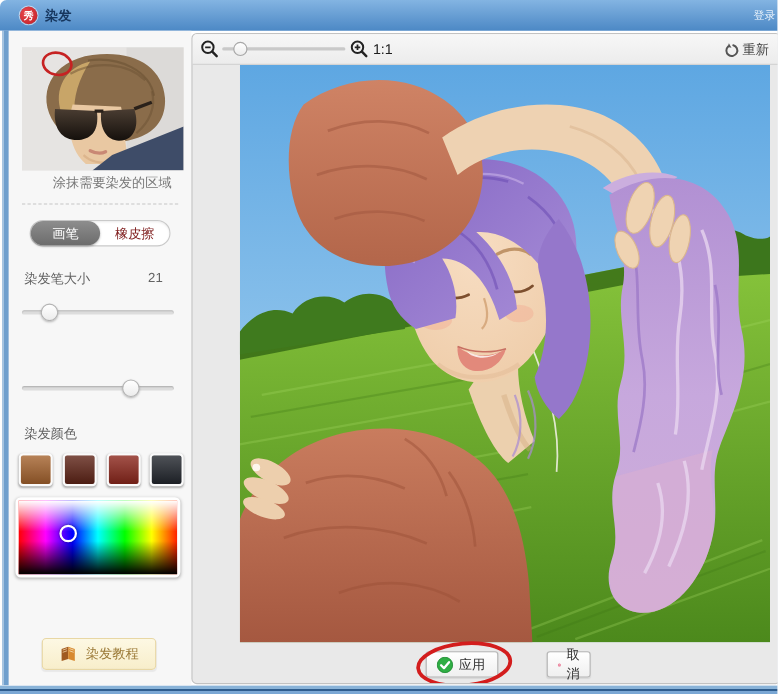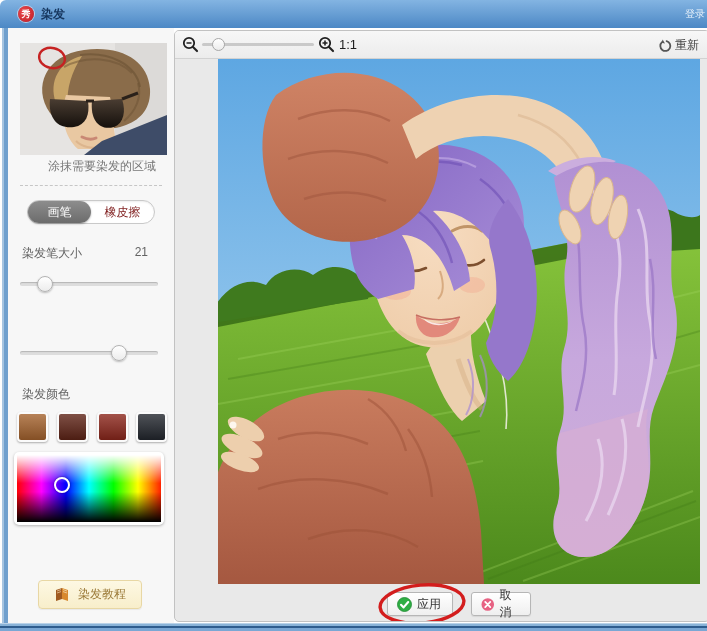--- a/index.html
+++ b/index.html
@@ -333,21 +333,21 @@
     </div>
 
     <div class="footer-btn" style="left:212px;top:561px;width:66px;">
       <svg width="15" height="15" viewBox="0 0 15 15">
         <circle cx="7.5" cy="7.5" r="7" fill="#2fae44"></circle>
         <circle cx="7.5" cy="7.5" r="7" fill="none" stroke="#1f8c32" stroke-width=".8"></circle>
         <path d="M4,7.8 L6.6,10.4 L11.2,5" fill="none" stroke="#fff" stroke-width="2.1" stroke-linecap="round" stroke-linejoin="round"></path>
       </svg>
       <span>应用</span>
     </div>
-    <div class="footer-btn" style="left:296px;top:561px;width:60px;">
+    <div class="footer-btn" style="left:322px;top:561px;width:40px;">
       <svg width="15" height="15" viewBox="0 0 15 15">
         <circle cx="7.5" cy="7.5" r="7" fill="#e76283"></circle>
         <path d="M4.7,4.7 L10.3,10.3 M10.3,4.7 L4.7,10.3" stroke="#fff" stroke-width="2" stroke-linecap="round"></path>
       </svg>
       <span>取消</span>
     </div>
 
     <svg class="annot-svg" style="left:200px;top:548px;" width="95" height="50" viewBox="0 0 95 50">
       <ellipse cx="47" cy="25" rx="42" ry="19" fill="none" stroke="#d31d1d" stroke-width="3.4" transform="rotate(-5 47 25)"></ellipse>
     </svg>

